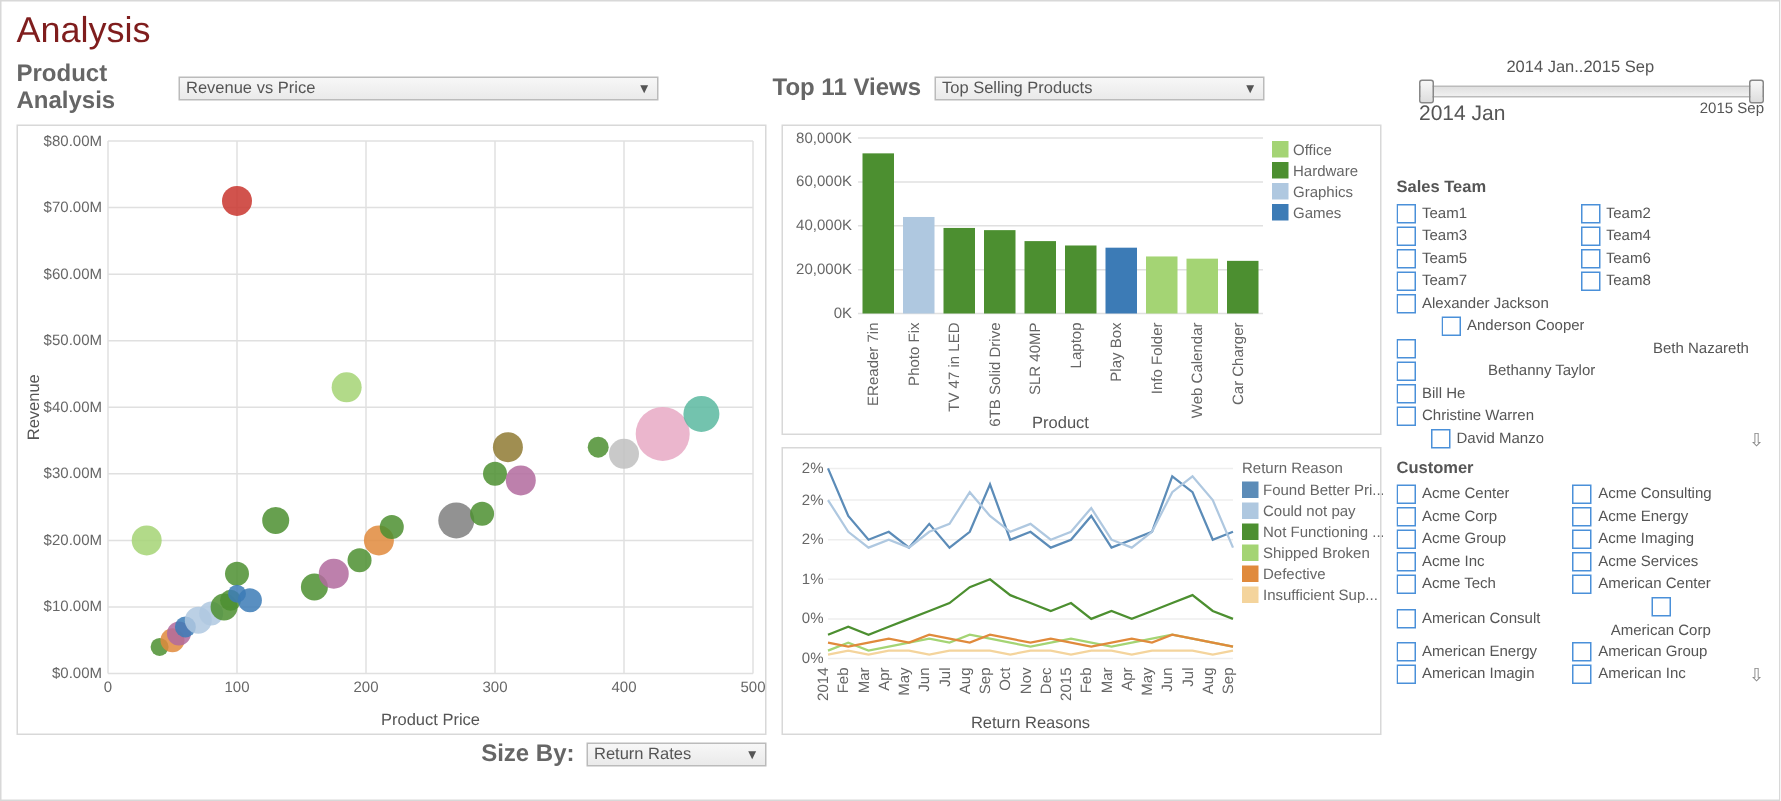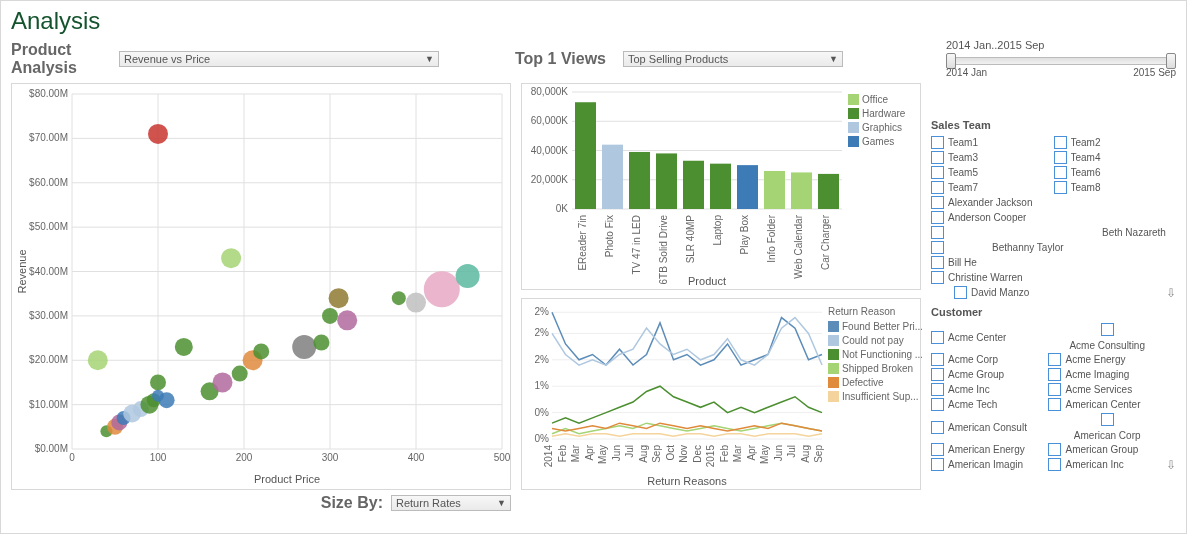--- a/index.html
+++ b/index.html
@@ -1,55 +1,55 @@
 <!DOCTYPE html>
 <html><head>
 <meta charset="utf-8">
 <style>
 html,body{margin:0;padding:0;font-family:Arial,Helvetica,sans-serif;font-size:11px;color:#444;background:#fff}
 .page{width:1187px;height:534px;position:relative;border:1px solid #d8d8d8;box-sizing:border-box;padding:6px 10px 10px 10px}
-.title{font-size:24px;color:#14532d;font-weight:normal;margin:0 0 4px 0}
+.title{font-size:24px;color:#7f1d1d;font-weight:normal;margin:0 0 4px 0}
 .row{display:flex;align-items:center;gap:8px;margin-bottom:4px}
 .lbl{font-weight:bold;color:#666;font-size:16px}
 .dropdown{display:inline-flex;align-items:center;justify-content:space-between;border:1px solid #bbb;background:linear-gradient(#f7f7f7,#eaeaea);padding:1px 4px;font-size:11px;color:#555;cursor:pointer;box-sizing:border-box}
 .caret{margin-left:6px;font-size:9px;color:#555}
 .main{display:flex;gap:10px}
 .col1{width:500px}
 .col2{width:400px;display:flex;flex-direction:column;gap:8px}
 .col3{flex:1;font-size:11px}
 .chartbox{border:1px solid #d8d8d8;position:relative;background:#fff}
 .axis-label{font-size:11px;fill:#555}
 .tick{font-size:10px;fill:#666}
 text{font-family:Arial,Helvetica,sans-serif}
 .slider{position:relative;height:40px}
 .slider-track{position:absolute;top:18px;left:0;right:0;height:6px;background:linear-gradient(#e0e0e0,#f0f0f0);border:1px solid #bbb;border-radius:2px}
 .slider-handle{position:absolute;top:14px;width:8px;height:14px;background:linear-gradient(#f7f7f7,#ddd);border:1px solid #888;border-radius:2px;cursor:pointer}
-.slider-title{position:absolute;top:0;left:0;right:15px;font-size:11px;color:#555}
-.slider-min{position:absolute;top:28px;left:0;font-size:10px;color:#555}
+.slider-title{position:absolute;top:0;left:0;right:15px;text-align:center;font-size:11px;color:#555}
+.slider-min{position:absolute;top:28px;left:0;font-size:14px;color:#555}
 .slider-max{position:absolute;top:28px;right:0;font-size:10px;color:#555}
 .section-head{font-weight:bold;color:#555;margin:6px 0 4px 0;font-size:11px}
 .check-list{display:flex;flex-wrap:wrap}
 .check-item{display:flex;align-items:center;gap:4px;font-size:10px;color:#555;cursor:pointer;overflow:hidden;white-space:nowrap;text-overflow:ellipsis;padding:1px 0}
 .checkbox{width:11px;height:11px;border:1px solid #4a90d9;background:#fff;flex:0 0 auto}
 .arrow-down{font-size:12px;color:#888;cursor:pointer}
 </style>
 </head>
 <body>
 
 <div class="page">
   <div class="title">Analysis</div>
 
   <div class="row" style="justify-content:flex-start">
     <span class="lbl" style="width:100px">Product Analysis</span>
     <div class="dropdown" style="width:320px">
       <span>Revenue vs Price</span>
       <span class="caret">▼</span>
     </div>
     <span style="width:60px"></span>
-    <span class="lbl" style="width:100px">Top 1 Views</span>
+    <span class="lbl" style="width:100px">Top 11 Views</span>
     <div class="dropdown" style="width:220px">
       <span>Top Selling Products</span>
       <span class="caret">▼</span>
     </div>
     <div style="flex:1"></div>
     <div class="slider" style="width:230px">
       <div class="slider-title">2014 Jan..2015 Sep</div>
       <div class="slider-track"></div>
       <div class="slider-handle" style="left:0"></div>
       <div class="slider-handle" style="right:0"></div>
@@ -275,21 +275,21 @@
             <span style="overflow: hidden; text-overflow: ellipsis;">Team8</span>
           </div>
         </div>
 
       <div style="display:flex;align-items:flex-end">
         <div class="check-list" id="sales-rep-list" style="flex:1">
             <div class="check-item" style="width: 100%;">
               <span class="checkbox"></span>
               <span style="overflow: hidden; text-overflow: ellipsis; text-align: right;">Alexander Jackson</span>
             </div>
-            <div class="check-item" style="width: 100%;">
+            <div class="check-item" style="width: 100%; margin-left: 30px;">
               <span class="checkbox"></span>
               <span style="overflow: hidden; text-overflow: ellipsis;">Anderson Cooper</span>
             </div>
             <div class="check-item" style="width: 100%; justify-content: space-between;">
               <span class="checkbox"></span>
               <span style="overflow: hidden; text-overflow: ellipsis;">Beth Nazareth</span>
             </div>
             <div class="check-item" style="width: 100%;">
               <span class="checkbox"></span>
               <span style="overflow: hidden; text-overflow: ellipsis; padding-left: 44px;">Bethanny Taylor</span>
@@ -310,21 +310,21 @@
         <span class="arrow-down">⇩</span>
       </div>
 
       <div class="section-head">Customer</div>
       <div style="display:flex;align-items:flex-end">
         <div class="check-list" id="customer-list" style="flex:1">
             <div class="check-item" style="width: 50%;">
               <span class="checkbox"></span>
               <span style="overflow: hidden; text-overflow: ellipsis;">Acme Center</span>
             </div>
-            <div class="check-item" style="width: 50%; flex-direction: column;">
+            <div class="check-item" style="width: 50%;">
               <span class="checkbox"></span>
               <span style="overflow: hidden; text-overflow: ellipsis;">Acme Consulting</span>
             </div>
             <div class="check-item" style="width: 50%;">
               <span class="checkbox"></span>
               <span style="overflow: hidden; text-overflow: ellipsis; text-align: center;">Acme Corp</span>
             </div>
             <div class="check-item" style="width: 50%;">
               <span class="checkbox"></span>
               <span style="overflow: hidden; text-overflow: ellipsis;">Acme Energy</span>

